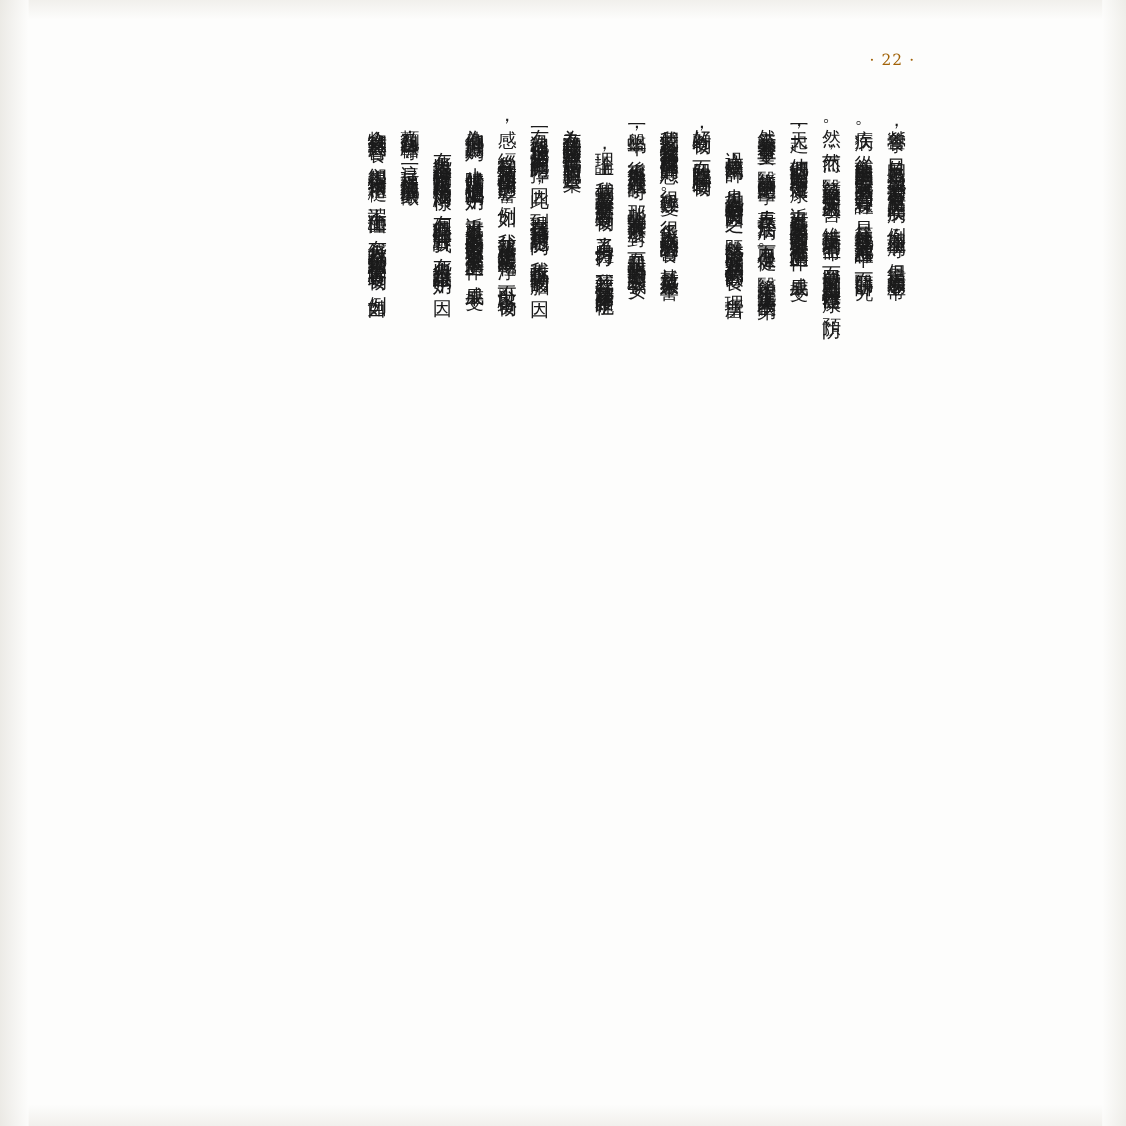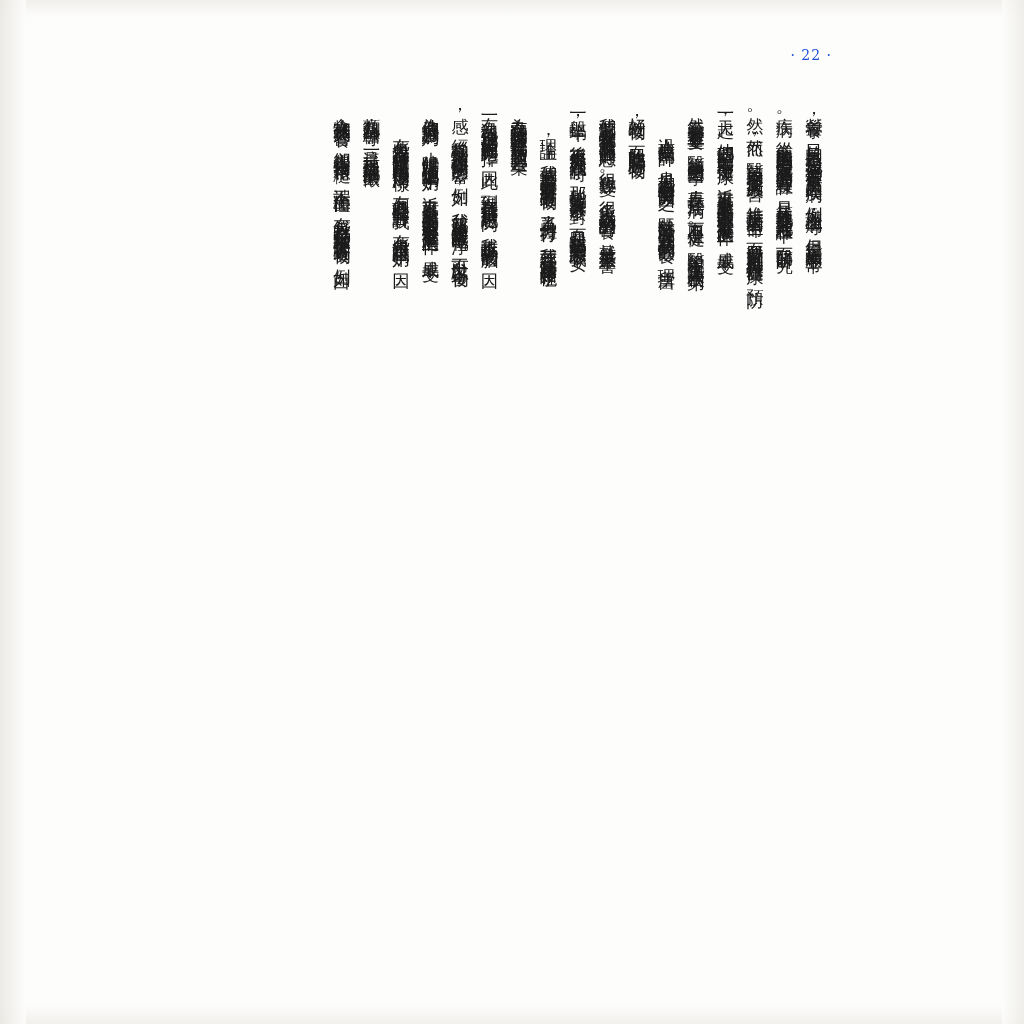--- a/index.html
+++ b/index.html
@@ -51,21 +51,21 @@
     background: linear-gradient(to top, #eceae5 0%, #fdfdfc 100%);
     opacity: 0.7;
   }
 
   .page-number {
     position: absolute;
     top: 47px;
     right: 192px;
     font-size: 14px;
     letter-spacing: 1px;
-    color: #1d4ed8;
+    color: #a16207;
     font-family: "DejaVu Serif", "Liberation Serif", serif;
     white-space: nowrap;
   }
 
   
   .body-text {
     position: absolute;
     top: 104px;
     right: 196px;
     height: 848px;

